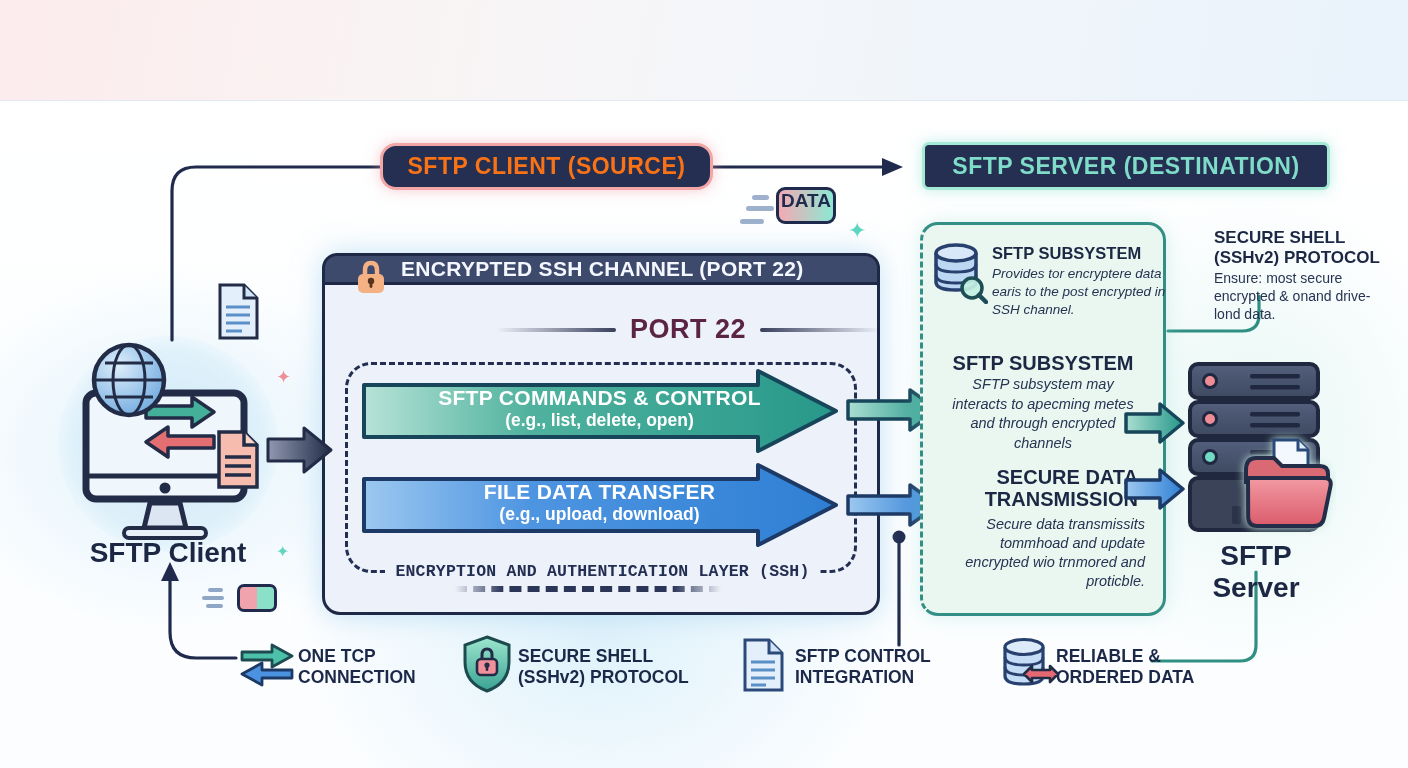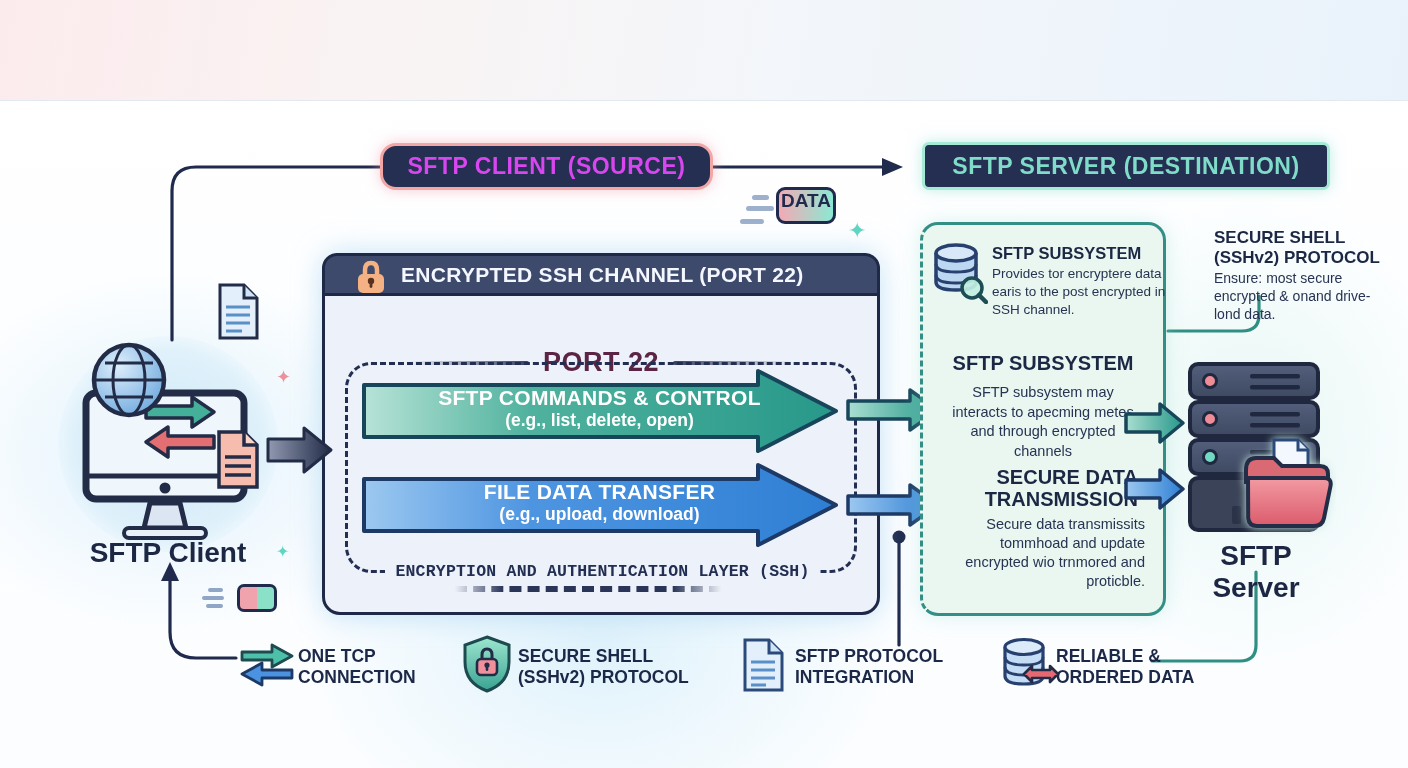--- a/index.html
+++ b/index.html
@@ -19,41 +19,41 @@
     border-bottom:1px solid #e3e9f1;
   }
   .title{
     left:0;top:26px;width:1408px;text-align:center;
     font-size:37px;font-weight:bold;color:#1b2444;letter-spacing:-0.5px;
   }
   .pill{
     border-radius:16px;background:#252f52;display:flex;align-items:center;justify-content:center;
     font-weight:bold;font-size:23px;letter-spacing:.5px;box-sizing:border-box;
   }
-  .pill.client{border:3px solid #f2a6a6;color:#d946ef;box-shadow:0 0 14px rgba(240,160,170,.55);}
+  .pill.client{border:3px solid #f2a6a6;color:#f97316;box-shadow:0 0 14px rgba(240,160,170,.55);}
   .pill.server{border:3px solid #a5e9d7;color:#7fdcc8;box-shadow:0 0 14px rgba(140,225,205,.55);}
   .databadge{
     border:3px solid #1f2a4d;border-radius:9px;
     background:linear-gradient(90deg,#f3aab4 0%,#8ce8d3 100%);
     display:flex;justify-content:center;
     font-weight:bold;font-size:19px;color:#1f2a4d;box-sizing:border-box;
   }
   .speedline{height:5px;border-radius:3px;background:#9db1cd;}
   .channelbox{
     left:322px;top:253px;width:558px;height:362px;border-radius:18px;
     background:#edf1f9;border:3.5px solid #1e2947;box-sizing:border-box;
     box-shadow:0 0 28px rgba(140,200,235,.5);
   }
   .channelheader{
-    left:322px;top:253px;width:558px;height:43px;border-radius:15px 15px 0 0;
+    left:322px;top:253px;width:558px;height:32px;border-radius:15px 15px 0 0;
     background:#3d4a6c;border:3.5px solid #1e2947;box-sizing:border-box;
     display:flex;align-items:center;
   }
   .channelheader .htext{color:#f4f7ff;font-weight:bold;font-size:21px;letter-spacing:.3px;margin-left:76px;}
-  .portrow{left:322px;top:314px;width:558px;display:flex;align-items:center;justify-content:center;gap:14px;margin-top:33px;}
+  .portrow{left:322px;top:314px;width:558px;display:flex;align-items:center;justify-content:flex-end;gap:14px;}
   .portline{width:120px;height:4px;border-radius:2px;}
   .portline.l{background:linear-gradient(90deg,transparent,#3a3f5c);}
   .portline.r{background:linear-gradient(90deg,#3a3f5c,transparent);}
   .portlabel{font-size:27px;font-weight:bold;color:#5b2444;letter-spacing:.5px;}
   .dashedrect{
     left:345px;top:362px;width:512px;height:211px;border-radius:26px;
     border:3px dashed #222e52;box-sizing:border-box;
   }
   .arrowtext{width:375px;text-align:center;color:#ffffff;}
   .arrowtext .t1{font-size:21px;font-weight:bold;letter-spacing:.3px;}
@@ -64,21 +64,21 @@
     left:455px;top:586px;width:266px;height:0;border-top:6px dashed #2a3558;
     -webkit-mask-image:linear-gradient(90deg,transparent,#000 18%,#000 82%,transparent);
     mask-image:linear-gradient(90deg,transparent,#000 18%,#000 82%,transparent);
   }
   .panel{
     left:920px;top:222px;width:246px;height:394px;border-radius:18px;
     background:#e9f7f0;border:3px solid #338f85;border-left-style:dashed;box-sizing:border-box;
     box-shadow:0 0 20px rgba(150,220,205,.35);
   }
   .cardtitle{font-weight:bold;color:#1c2744;}
-  .cardbody{color:#273352;}
+  .cardbody{color:#273352;font-style:italic;}
   .notetitle{font-size:17px;font-weight:bold;color:#1c2744;line-height:1.15;}
   .notebody{font-size:14px;color:#273352;line-height:1.3;margin-top:2px;}
   .biglabel{font-size:28px;font-weight:bold;color:#1c2744;text-align:center;}
   .legendtext{font-size:17.5px;font-weight:bold;color:#1c2848;line-height:1.18;}
   .sparkle{font-size:16px;line-height:1;}
   .chip{
     width:40px;height:28px;border:3.5px solid #1f2a4d;border-radius:7px;box-sizing:border-box;
     background:linear-gradient(90deg,#f0a3ac 50%,#8be0c8 50%);
   }
   .clientglow{left:58px;top:336px;width:220px;height:216px;border-radius:50%;
@@ -204,21 +204,21 @@
     <circle cx="42" cy="48" r="10" fill="#c2efe2" fill-opacity="0.92" stroke="#1d4d55" stroke-width="3.5"></circle>
     <line x1="49" y1="55" x2="56" y2="62" stroke="#1d4d55" stroke-width="4.5" stroke-linecap="round"></line>
   </svg>
   <div class="abs" style="left:992px;top:244px;width:176px;">
     <div class="cardtitle" style="font-size:16.5px;">SFTP SUBSYSTEM</div>
     <div class="cardbody" style="font-size:13.5px;line-height:1.32;margin-top:2px;">Provides tor encryptere data earis to the post encrypted in SSH channel.</div>
   </div>
 
   <div class="abs" style="left:932px;top:352px;width:222px;text-align:center;">
     <div class="cardtitle" style="font-size:20px;">SFTP SUBSYSTEM</div>
-    <div class="cardbody" style="font-size:14.5px;line-height:1.35;margin:8px auto 0;width:196px;">SFTP subsystem may interacts to apecming metes and through encrypted channels</div>
+    <div class="cardbody" style="font-size:14.5px;line-height:1.35;margin:0 auto 0;width:196px;">SFTP subsystem may interacts to apecming metes and through encrypted channels</div>
   </div>
 
   <div class="abs" style="left:928px;top:466px;width:230px;text-align:right;">
     <div class="cardtitle" style="font-size:20px;line-height:1.1;margin:0 auto;width:190px;">SECURE DATA TRANSMISSION</div>
     <div class="cardbody" style="font-size:14.5px;line-height:1.32;margin:5px auto 8px;width:204px;">Secure data transmissits tommhoad and update encrypted wio trnmored and proticble.</div>
   </div>
 
   <div class="abs" style="left:1176px;top:228px;width:172px;margin-left:38px;">
     <div class="notetitle">SECURE SHELL (SSHv2) PROTOCOL</div>
     <div class="notebody">Ensure: most secure encrypted &amp; onand drive-lond data.</div>
@@ -364,21 +364,21 @@
 
   <svg class="abs" style="left:740px;top:636px;" width="48" height="58">
     <path d="M5 4 H29 L42 17 V54 H5 Z" fill="#e3f0fc" stroke="#2b4a7a" stroke-width="3"></path>
     <path d="M29 4 V17 H42" fill="#cfe4f7" stroke="#2b4a7a" stroke-width="3"></path>
     <line x1="11" y1="26" x2="35" y2="26" stroke="#5b8fc7" stroke-width="3"></line>
     <line x1="11" y1="34" x2="35" y2="34" stroke="#5b8fc7" stroke-width="3"></line>
     <line x1="11" y1="42" x2="35" y2="42" stroke="#5b8fc7" stroke-width="3"></line>
     <line x1="11" y1="49" x2="26" y2="49" stroke="#5b8fc7" stroke-width="3"></line>
   </svg>
   <div class="abs legendtext" style="left:795px;top:646px;">
-    <div>SFTP PROTOCOL</div>
+    <div>SFTP CONTROL</div>
     <div>INTEGRATION</div>
   </div>
 
   <svg class="abs" style="left:1000px;top:636px;" width="62" height="58">
     <path d="M5 11 V40 Q5 48 24 48 Q43 48 43 40 V11" fill="#c4dcf5" stroke="#27406e" stroke-width="3.2"></path>
     <ellipse cx="24" cy="11" rx="19" ry="7.5" fill="#dcebf9" stroke="#27406e" stroke-width="3.2"></ellipse>
     <path d="M5 21 Q5 29 24 29 Q43 29 43 21" fill="none" stroke="#27406e" stroke-width="2.8"></path>
     <path d="M5 31 Q5 39 24 39 Q43 39 43 31" fill="none" stroke="#27406e" stroke-width="2.8"></path>
     <polygon points="24,38 32,30 32,34 50,34 50,30 58,38 50,46 50,42 32,42 32,46" fill="#e56873" stroke="#232c47" stroke-width="2.6" stroke-linejoin="round"></polygon>
   </svg>

